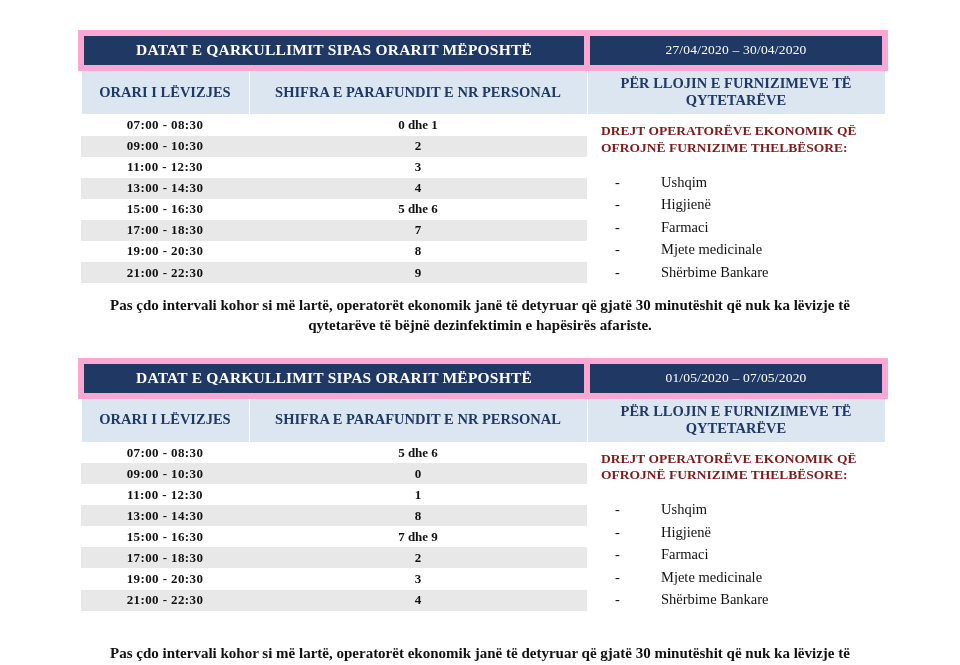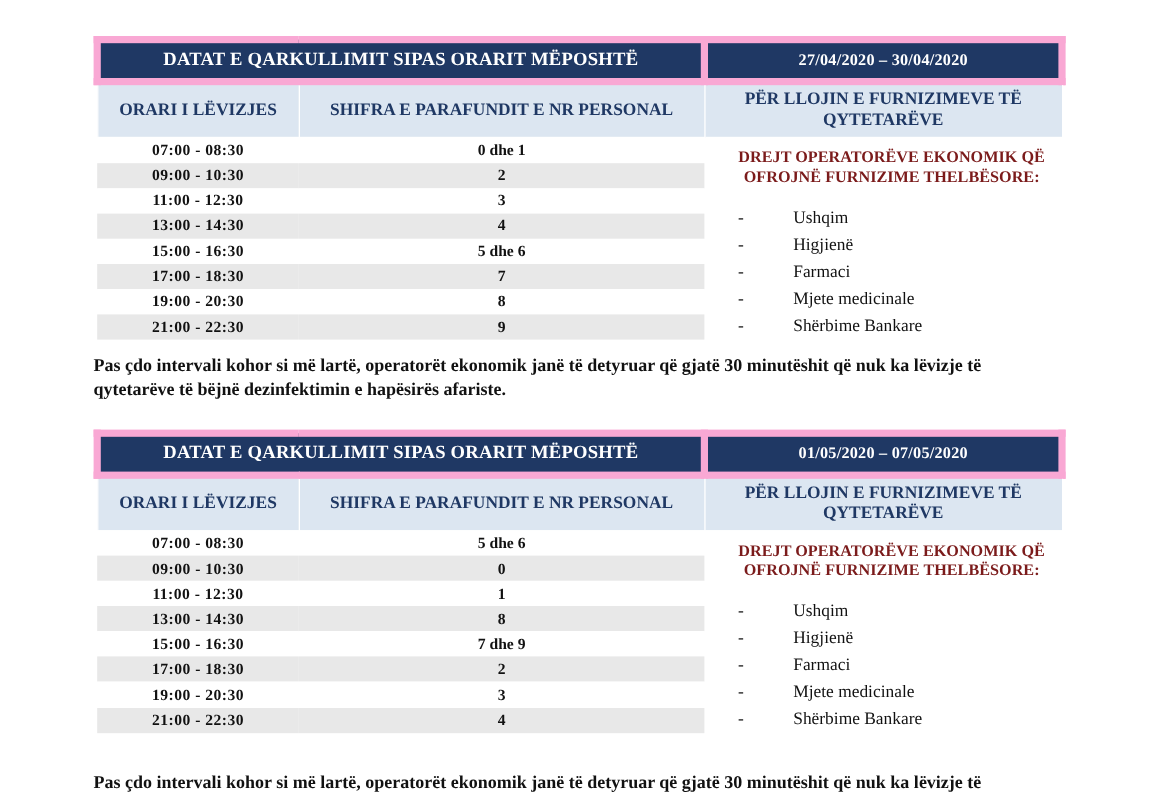--- a/index.html
+++ b/index.html
@@ -34,21 +34,21 @@
     color: #ffffff;
     text-align: center;
     font-weight: bold;
     font-size: 15.5px;
     letter-spacing: .2px;
     padding: 5px 4px 6px 4px;
     border: 6px solid #f9a8d4;
   }
   .hdr-dark td.dates {
     font-size: 13.5px;
-    font-weight: bold;
+    font-weight: normal;
     letter-spacing: .2px;
   }
   .hdr-light td {
     background: #dce6f1;
     color: #1f3864;
     text-align: center;
     font-weight: bold;
     font-size: 14.5px;
     padding: 4px 4px 5px 4px;
     border: 1px solid #ffffff;
@@ -74,41 +74,41 @@
   .side-inner {
     padding: 8px 0 0 14px;
     text-align: left;
   }
   .side-title {
     color: #7b1b1b;
     font-weight: bold;
     font-size: 13.5px;
     line-height: 1.25;
     margin-bottom: 14px;
-    text-align: center;
   }
   ul.side-list {
     list-style: none;
     margin: 0;
     padding: 0 0 0 14px;
   }
   ul.side-list li {
     font-size: 14.5px;
     line-height: 1.55;
     position: relative;
     padding-left: 46px;
   }
   ul.side-list li .dash {
     position: absolute;
     left: 0;
     top: 0;
   }
   .note {
     width: 804px;
     margin: 12px auto 0 auto;
+    text-align: center;
     font-size: 15px;
     font-weight: bold;
     line-height: 1.35;
   }
   .gap { height: 22px; }
   .gap2 { height: 20px; }
 </style>
 </head>
 <body>
 

